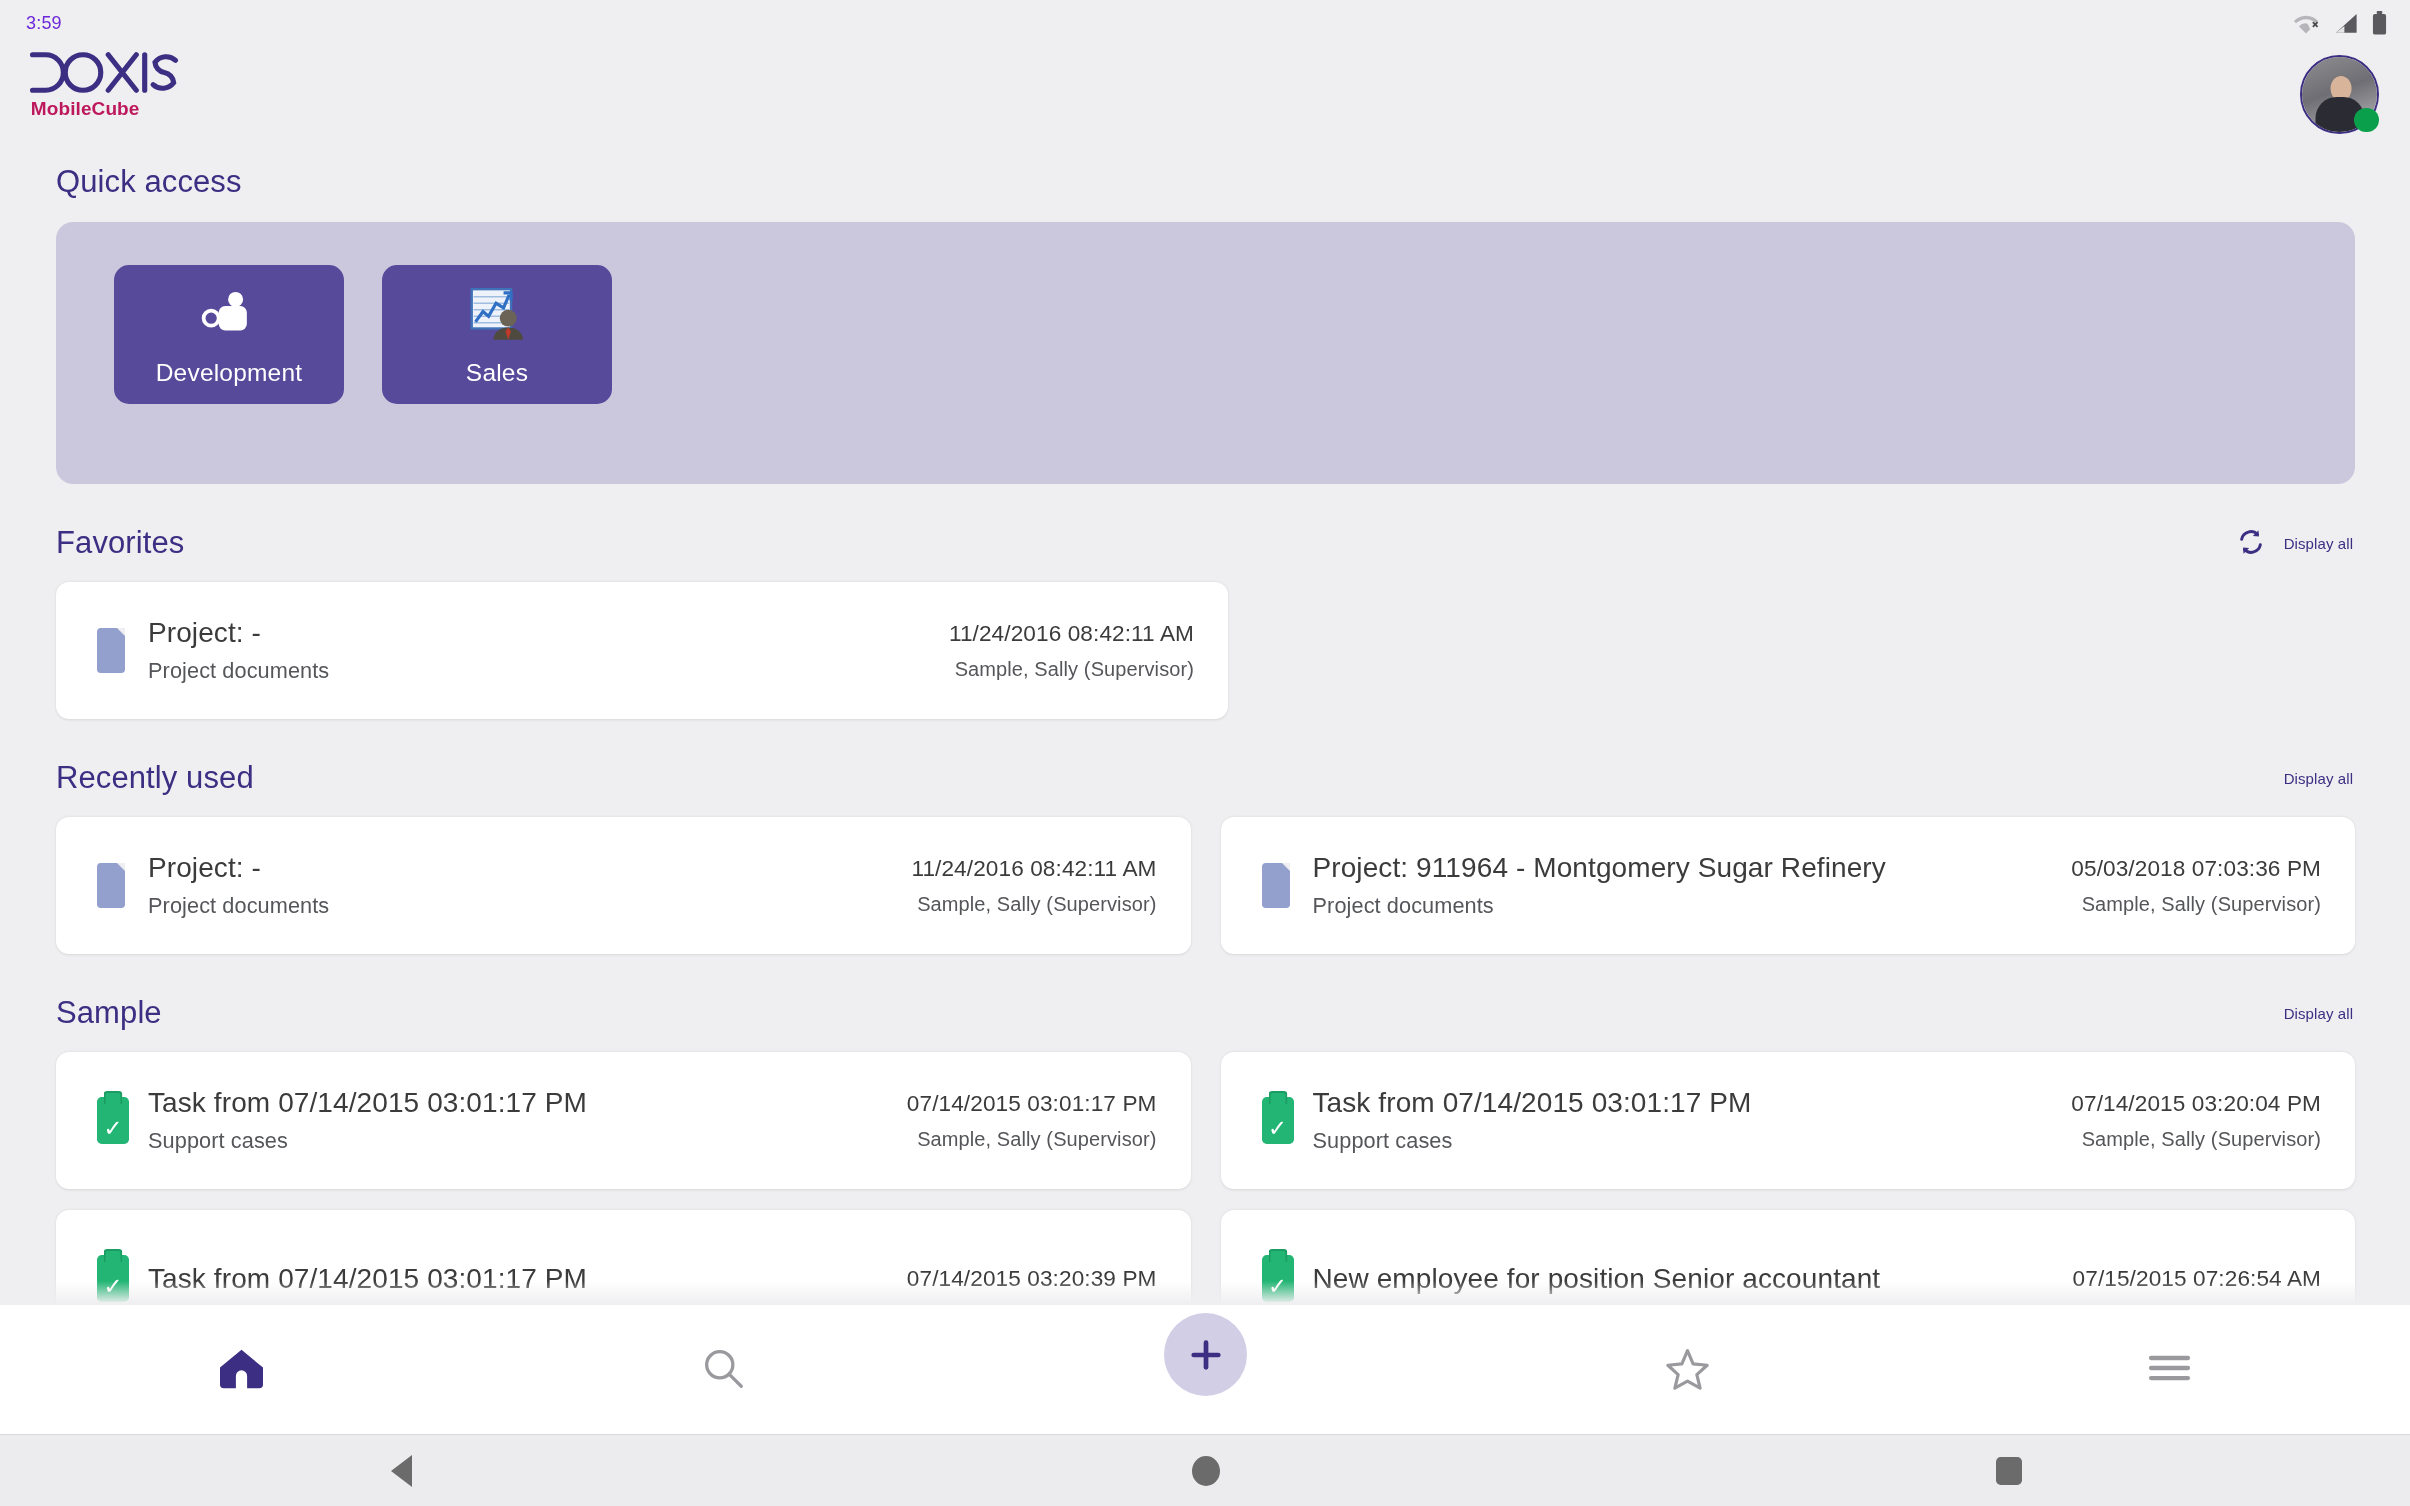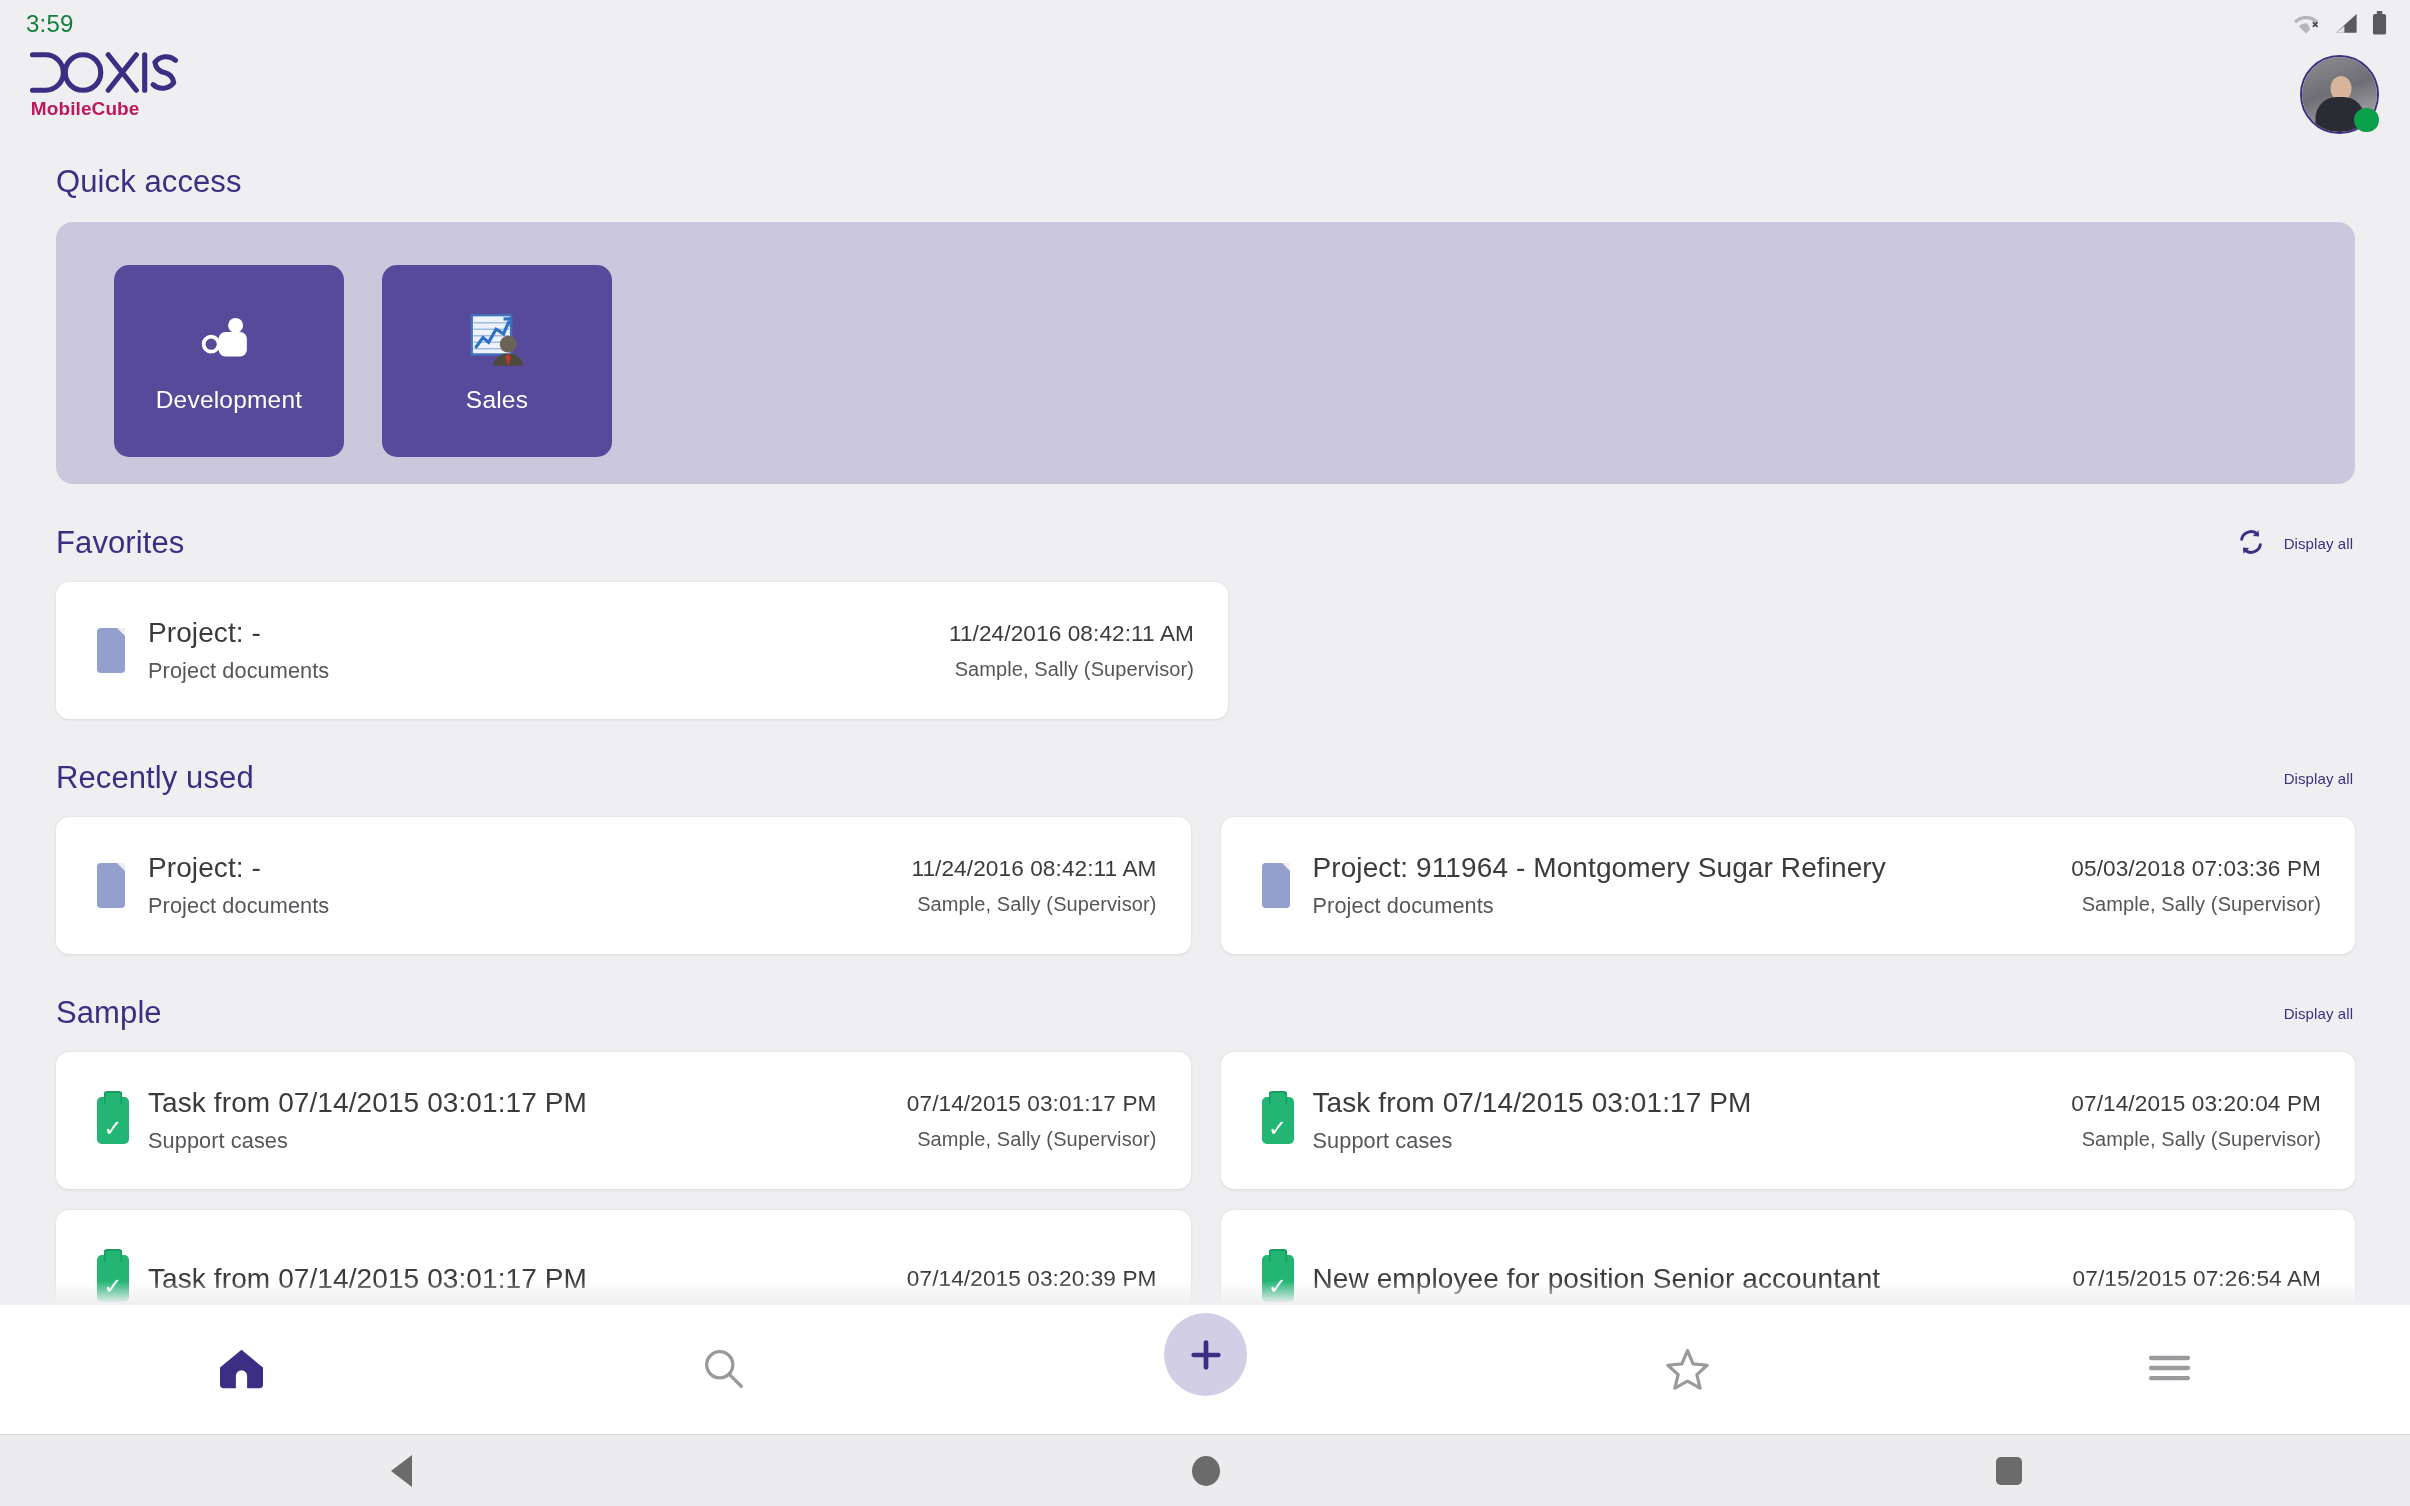--- a/index.html
+++ b/index.html
@@ -11,21 +11,21 @@
     position:relative;
   }
 
   
   .statusbar {
     height:47px; width:100%;
     display:flex; align-items:center; justify-content:space-between;
     padding:0 24.5px 0 26px;
     background:#efeff1;
   }
-  .status-time { font-size:24px; color:#15803d; letter-spacing:0.2px; }
+  .status-time { font-size:18px; color:#6d28d9; letter-spacing:0.2px; }
   .status-icons { display:flex; align-items:center; gap:13px; }
   .status-icons svg { display:block; }
 
   
   .appheader {
     height:94px; width:100%;
     display:flex; align-items:flex-start; justify-content:space-between;
     padding:0 32px 0 28px;
     background:#efeff1;
     position:relative;
@@ -90,21 +90,21 @@
   .qa-title { margin-top:22.6px; }
   .qa-panel {
     margin-top:22.6px;
     background:#cbc8dd;
     border-radius:17px;
     height:262px;
     padding:43px 0 0 58px;
     display:flex; gap:38px;
   }
   .qa-tile {
-    width:230px; height:192px;
+    width:230px; height:139px;
     background:#574a9b;
     border-radius:15px;
     display:flex; flex-direction:column;
     align-items:center; justify-content:center;
     cursor:pointer;
     position:relative;
   }
   .qa-icon { height:62px; display:flex; align-items:center; justify-content:center; }
   .qa-label {
     margin-top:15px;

